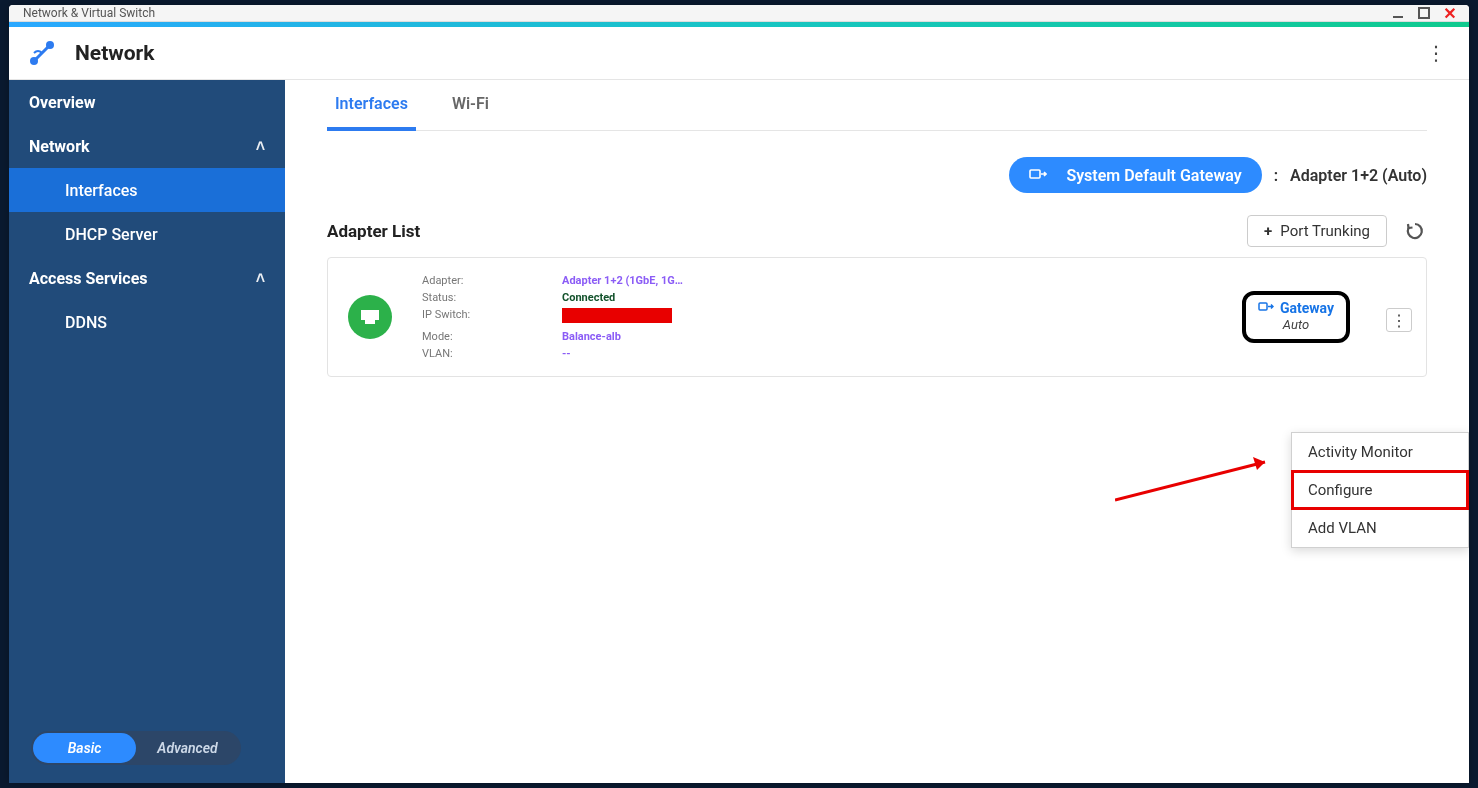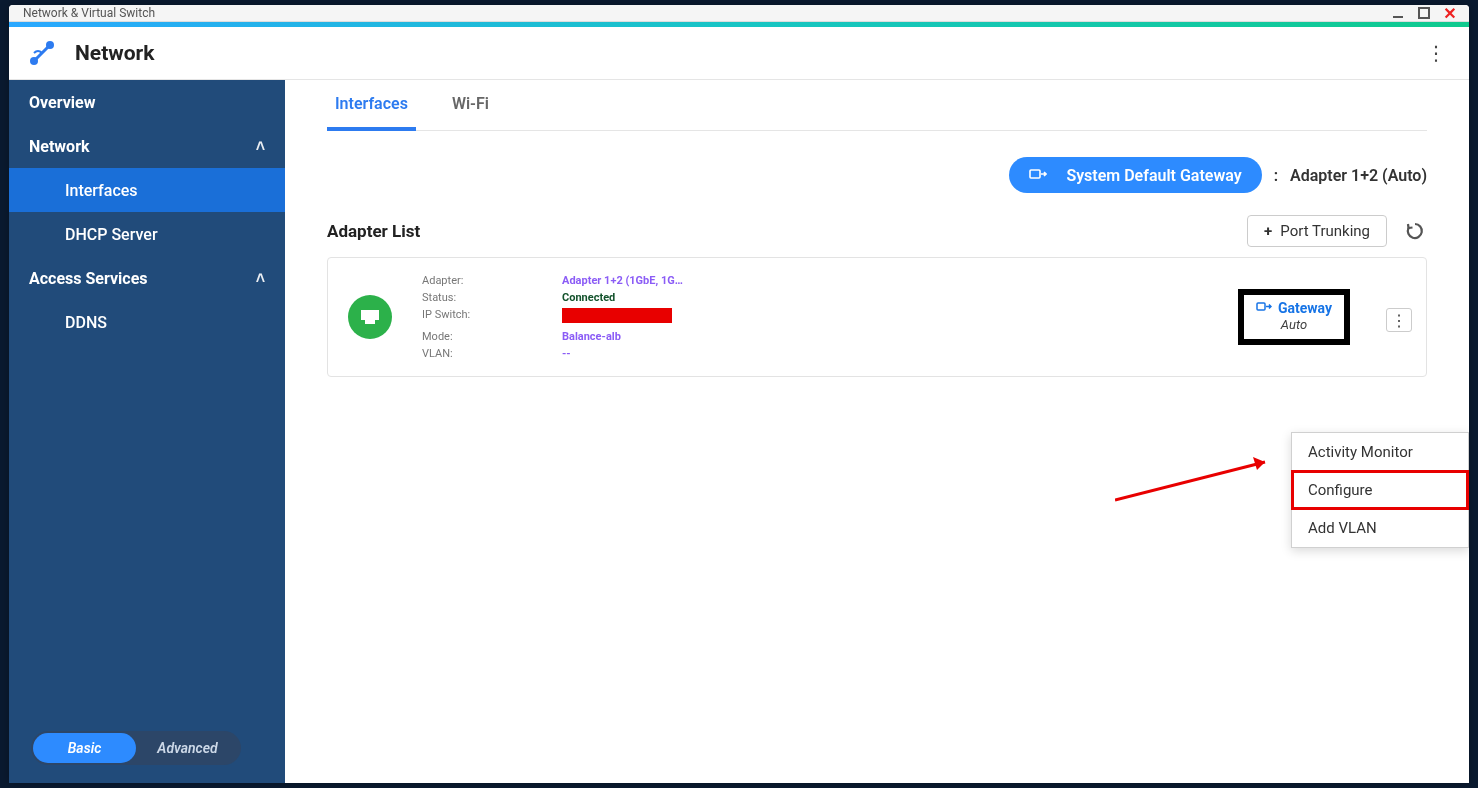--- a/index.html
+++ b/index.html
@@ -207,22 +207,22 @@
     row-gap: 4px;
     font-size: 11px;
     color: #555;
   }
   .card-grid .lab { color: #777; }
   .card-grid .val { color: #8b5cf6; font-weight: 700; }
   .val-connected { color: #14532d; font-weight: 700; }
   .redact { display:inline-block; width: 110px; height: 15px; background: #e80000; }
   .card .spacer { flex: 1; }
   .gw-badge {
-    border: 6px solid #000000;
-    border-radius: 0;
+    border: 4px solid #000000;
+    border-radius: 12px;
     padding: 4px 12px 6px;
     text-align: center;
     line-height: 1.2;
     margin-right: 60px;
   }
   .gw-badge-top { color: #1774e6; font-weight: 700; font-size: 14px; display:flex; align-items:center; gap:6px; justify-content:center;}
   .gw-badge-bot { color: #404040; font-size: 13px; font-style: italic; }
   .card-kebab {
     border: 1px solid #ccc;
     border-radius: 3px;

